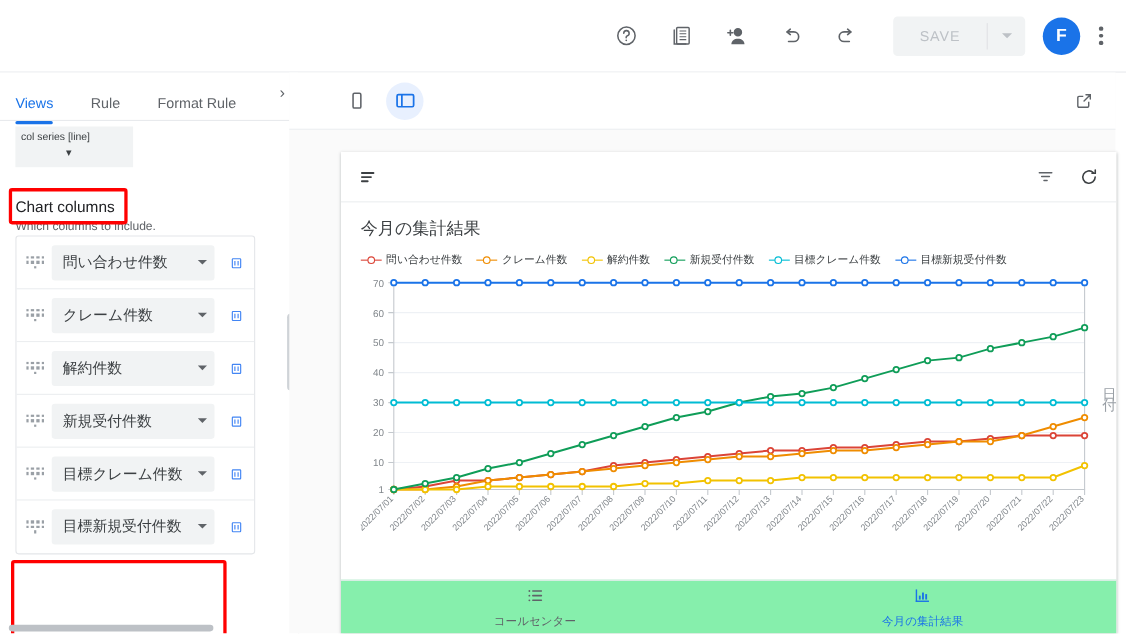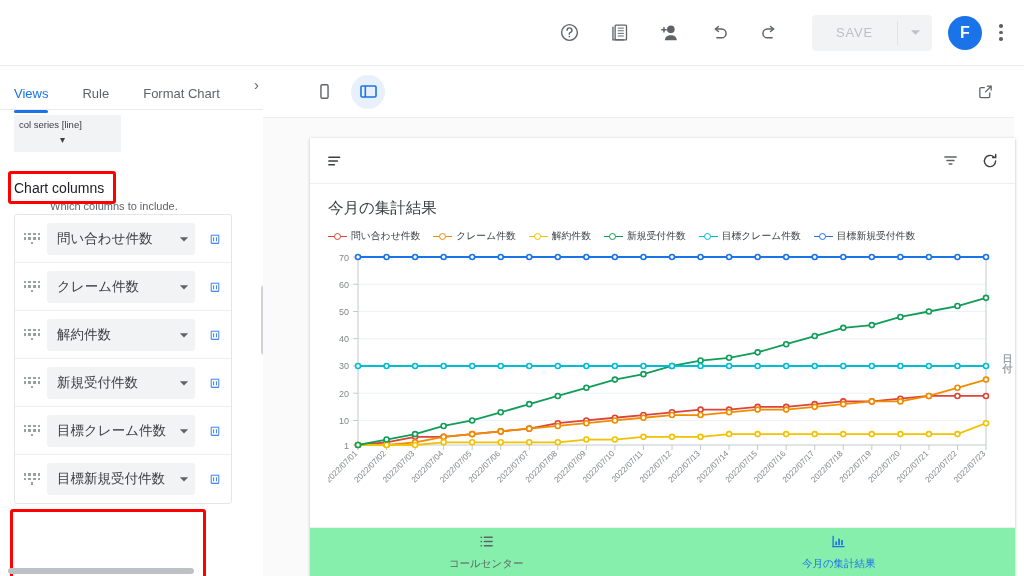--- a/index.html
+++ b/index.html
@@ -91,21 +91,21 @@
     position: absolute; left: 46px; top: 19px;
     color: #3c4043; font-size: 10px;
   }
 
   #chart-columns-title {
     position: absolute; left: 14px; top: 70px;
     font-size: 14px; font-weight: normal; color: #202124;
   }
   #chart-columns-sub {
     position: absolute; left: 14px; top: 90px;
-    font-size: 11px; color: #5f6368; margin-left: 36px;
+    font-size: 11px; color: #5f6368;
   }
   #highlight-title {
     position: absolute; left: 8px; top: 61px;
     width: 108px; height: 33px;
     border: 3px solid #ff0000; border-radius: 3px;
     pointer-events: none;
   }
 
   #col-list {
     position: absolute; left: 14px; top: 104px;
@@ -204,22 +204,22 @@
     position: absolute; top: 1.5px; left: 5.5px;
     width: 7px; height: 7px; border-radius: 50%;
     background: #fff; border: 1.8px solid;
   }
   .leg-label { font-size: 9.8px; color: #3c4043; }
 
   #plot { position: relative; margin-top: 8px; width: 678px; height: 250px; }
   #plot svg { display: block; }
   #xaxis-title {
     position: absolute; right: 2px; top: 170px;
-    font-size: 10px; color: #9aa0a6; width: 11px;
-    line-height: 10px; word-break: break-all; text-align: center; font-weight: bold;
+    font-size: 13px; color: #9aa0a6; width: 11px;
+    line-height: 10px; word-break: break-all; text-align: center;
   }
 
   #bottom-nav {
     position: absolute; bottom: 0; left: 0; width: 705px; height: 49px;
     border-top: 1px solid #eceef0; display: flex; background: #86efac;
   }
   .bn-item {
     flex: 1; display: flex; flex-direction: column;
     align-items: center; justify-content: center; gap: 3px;
     cursor: pointer; color: #5f6368;
@@ -282,21 +282,21 @@
       <i></i>
       <i></i>
   </div>
 </div>
 
 <div id="left-panel">
 
   <div id="panel-tabs">
     <div class="ptab active">Views</div>
     <div class="ptab">Rule</div>
-    <div class="ptab">Format Chart</div>
+    <div class="ptab">Format Rule</div>
     <div id="ptab-more">›</div>
   </div>
 
   <div id="panel-body">
 
     <div id="colseries-chip">
       <span>col series [line]</span>
       <span id="colseries-caret">▾</span>
     </div>
 

